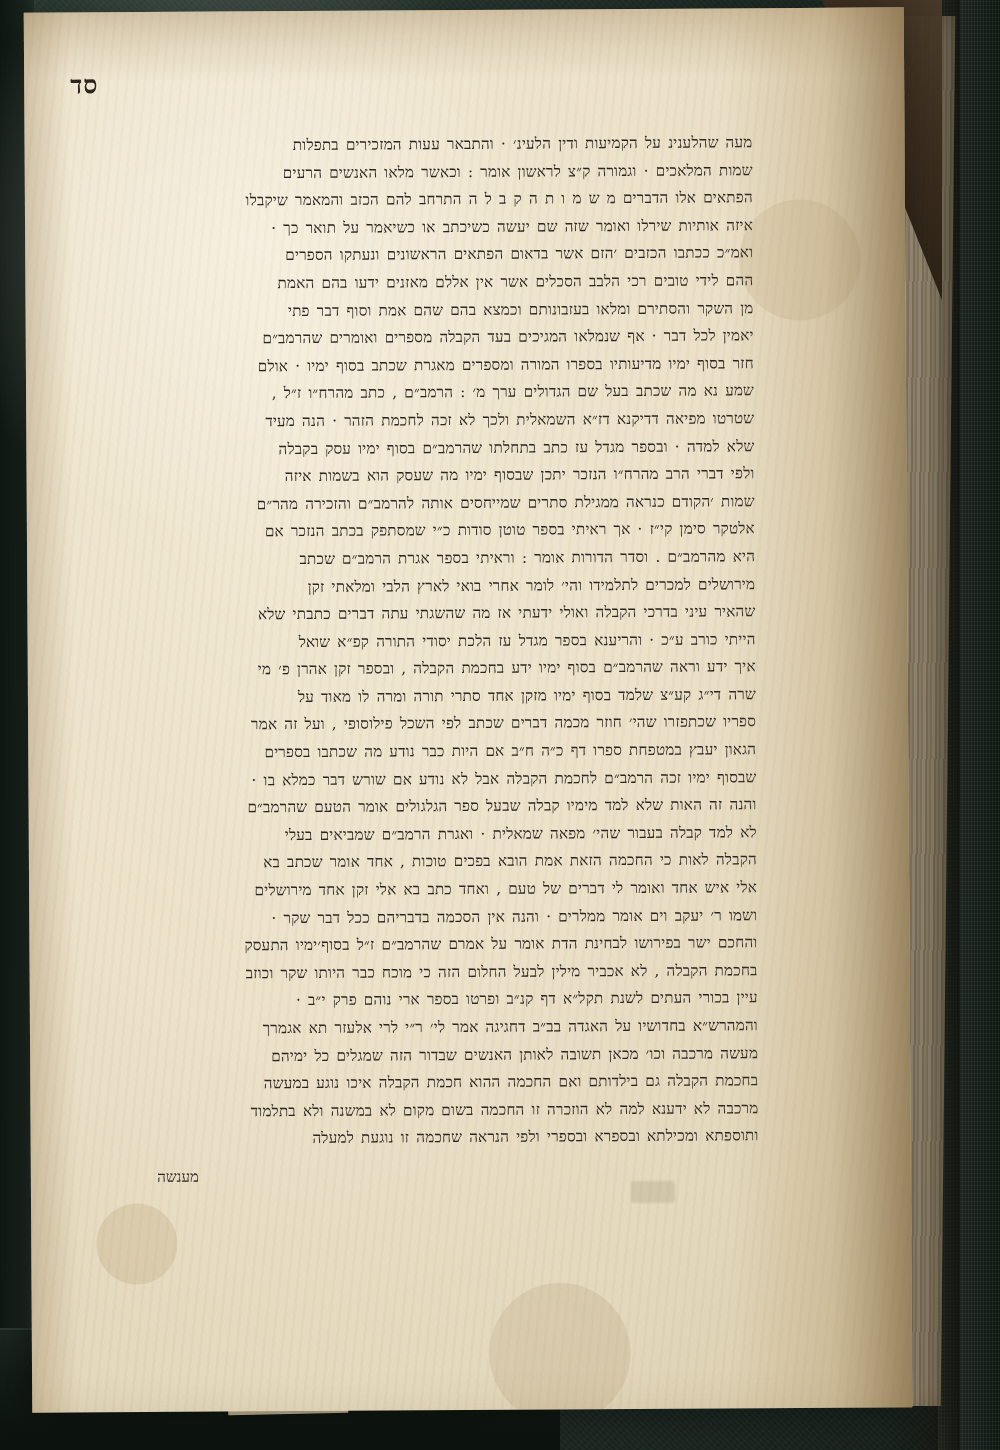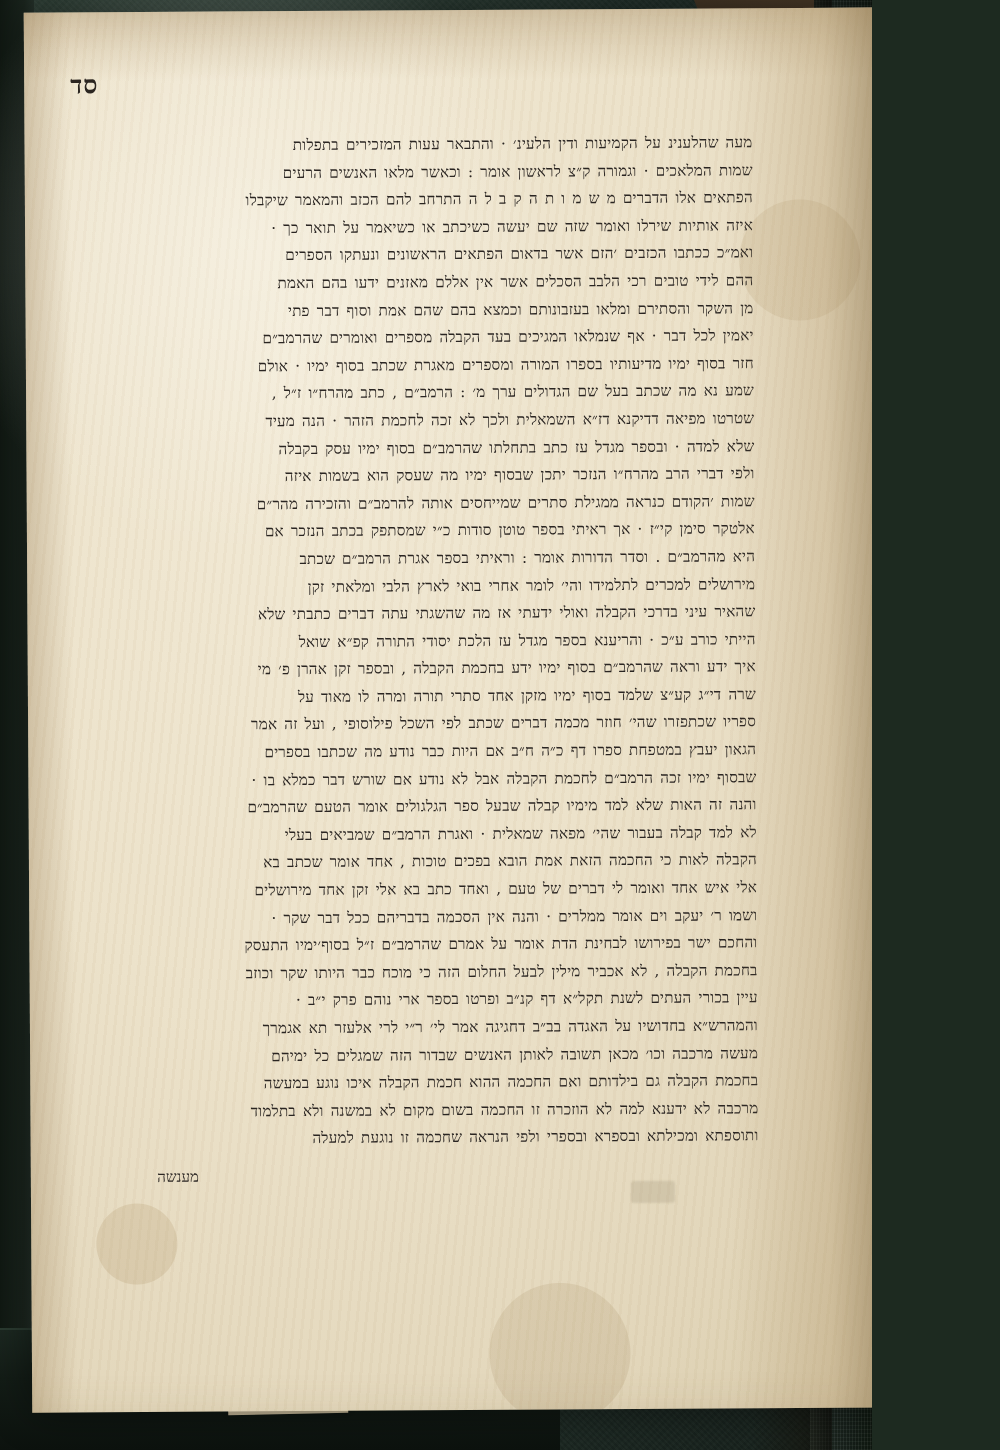--- a/index.html
+++ b/index.html
@@ -10,21 +10,21 @@
   body {
     width: 1000px;
     height: 1450px;
     overflow: hidden;
     font-family: "Liberation Serif", serif;
   }
 
   
   #scene {
     position: relative;
-    width: 872px;
+    width: 1000px;
     height: 1450px;
     background: #22312a;
     overflow: hidden;
   }
 
   
   .backdrop {
     position: absolute;
     inset: 0;
     background:

